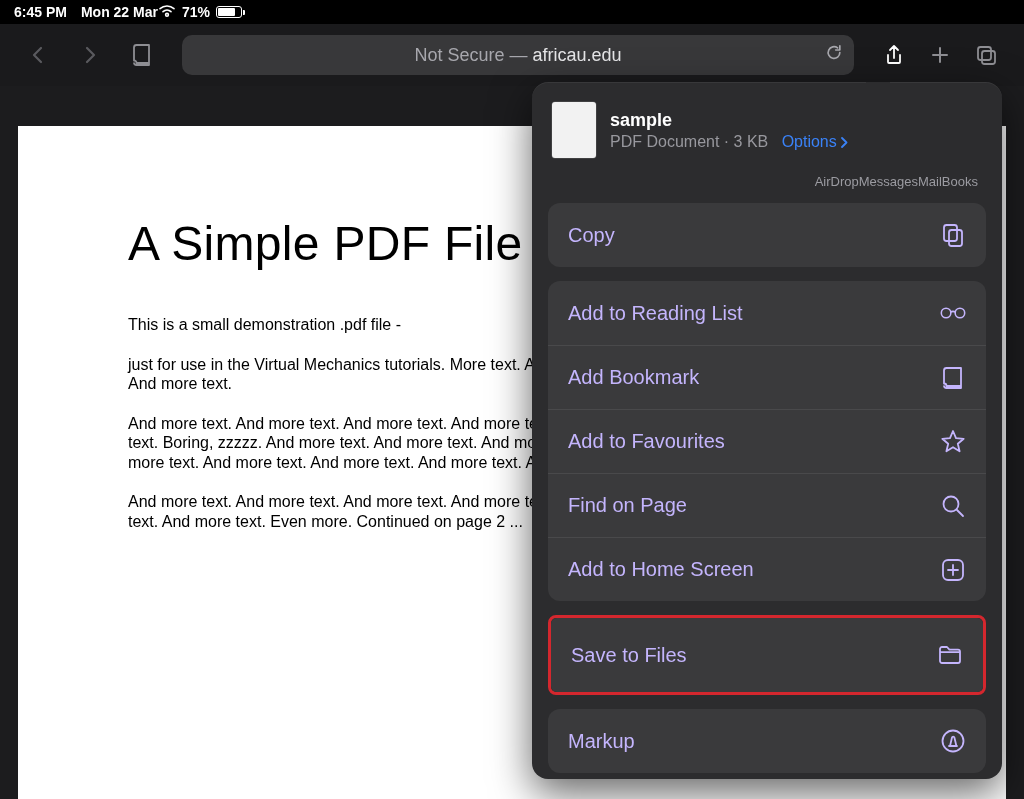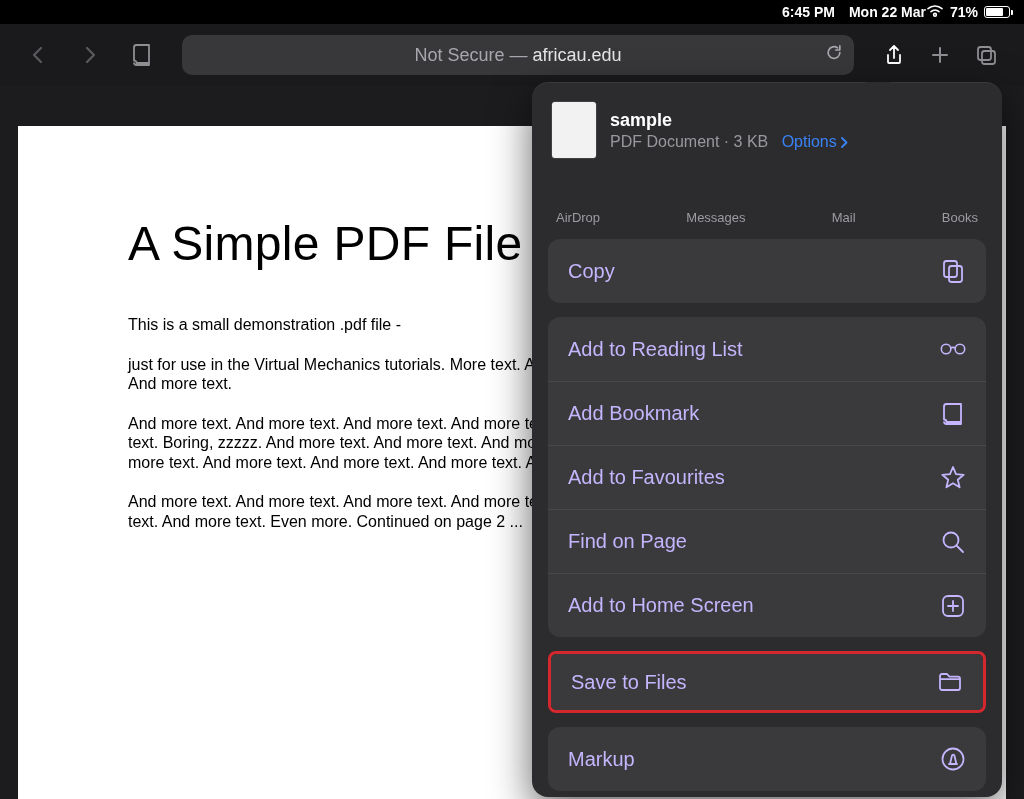--- a/index.html
+++ b/index.html
@@ -8,21 +8,21 @@
     
     .status-bar {
       height: 24px;
       background:#000;
       color:#fff;
       display:flex;
       align-items:center;
       font-size:14px;
       font-weight:600;
       padding:0 14px;
-      justify-content:flex-end;
+      justify-content:flex-start;
     }
     .status-left { display:flex; gap:14px; align-items:center; }
     .status-right { display:flex; gap:6px; align-items:center; }
     .battery { width:26px; height:12px; border:1.3px solid #fff; border-radius:3px; position:relative; }
     .battery:after { content:""; position:absolute; right:-4px; top:3px; width:2px; height:5px; background:#fff; border-radius:0 1px 1px 0;}
     .battery-fill { position:absolute; left:1px; top:1px; bottom:1px; width:70%; background:#fff; border-radius:1px;}
 
     
     .toolbar {
       height:62px;
@@ -84,36 +84,36 @@
       overflow:hidden;
     }
     .arrow:before{ content:""; position:absolute; left:0; top:2px; width:24px; height:24px; background:#2c2c2e; transform:rotate(45deg); border-radius:3px;}
 
     .share-head { display:flex; align-items:center; gap:14px; padding:20px 20px 16px; }
     .thumb { width:44px; height:56px; background:#f2f2f2; border-radius:3px; box-shadow:0 0 0 .5px rgba(255,255,255,.2);}
     .share-title { color:#fff; font-size:18px; font-weight:600; }
     .share-sub { color:#98989e; font-size:16px; margin-top:2px;}
     .options { color:#3a82f7; }
 
-    .app-row { display:flex; justify-content:space-between; padding:0 24px 14px;margin-top:36px; }
+    .app-row { display:flex; justify-content:flex-end; padding:0 24px 14px; }
     .app-item { color:#9b9ba1; font-size:13px; text-align:center; }
 
     .actions { padding:0 16px 0; display:flex; flex-direction:column; gap:14px;}
     .card { background:#3a3a3c; border-radius:12px; overflow:hidden; }
     .row {
       height:64px;
       display:flex; align-items:center; justify-content:space-between;
       padding:0 20px;
       color:#c4b5fd; font-size:20px;
     }
     .row + .row { border-top:1px solid rgba(255,255,255,.08); }
     .row svg { width:26px; height:26px; stroke:#f2f2f7; }
 
     .highlight { border:3px solid #d4272e; border-radius:8px; margin:0 16px 14px; }
-    .highlight .row { height:56px; }
+    .highlight .row { height:74px; }
 
     .share-active svg { stroke:#fff; }
   </style>
 </head>
 <body>
 
 <div class="status-bar">
   <div class="status-left">
     <span>6:45 PM</span>
     <span>Mon 22 Mar</span>

